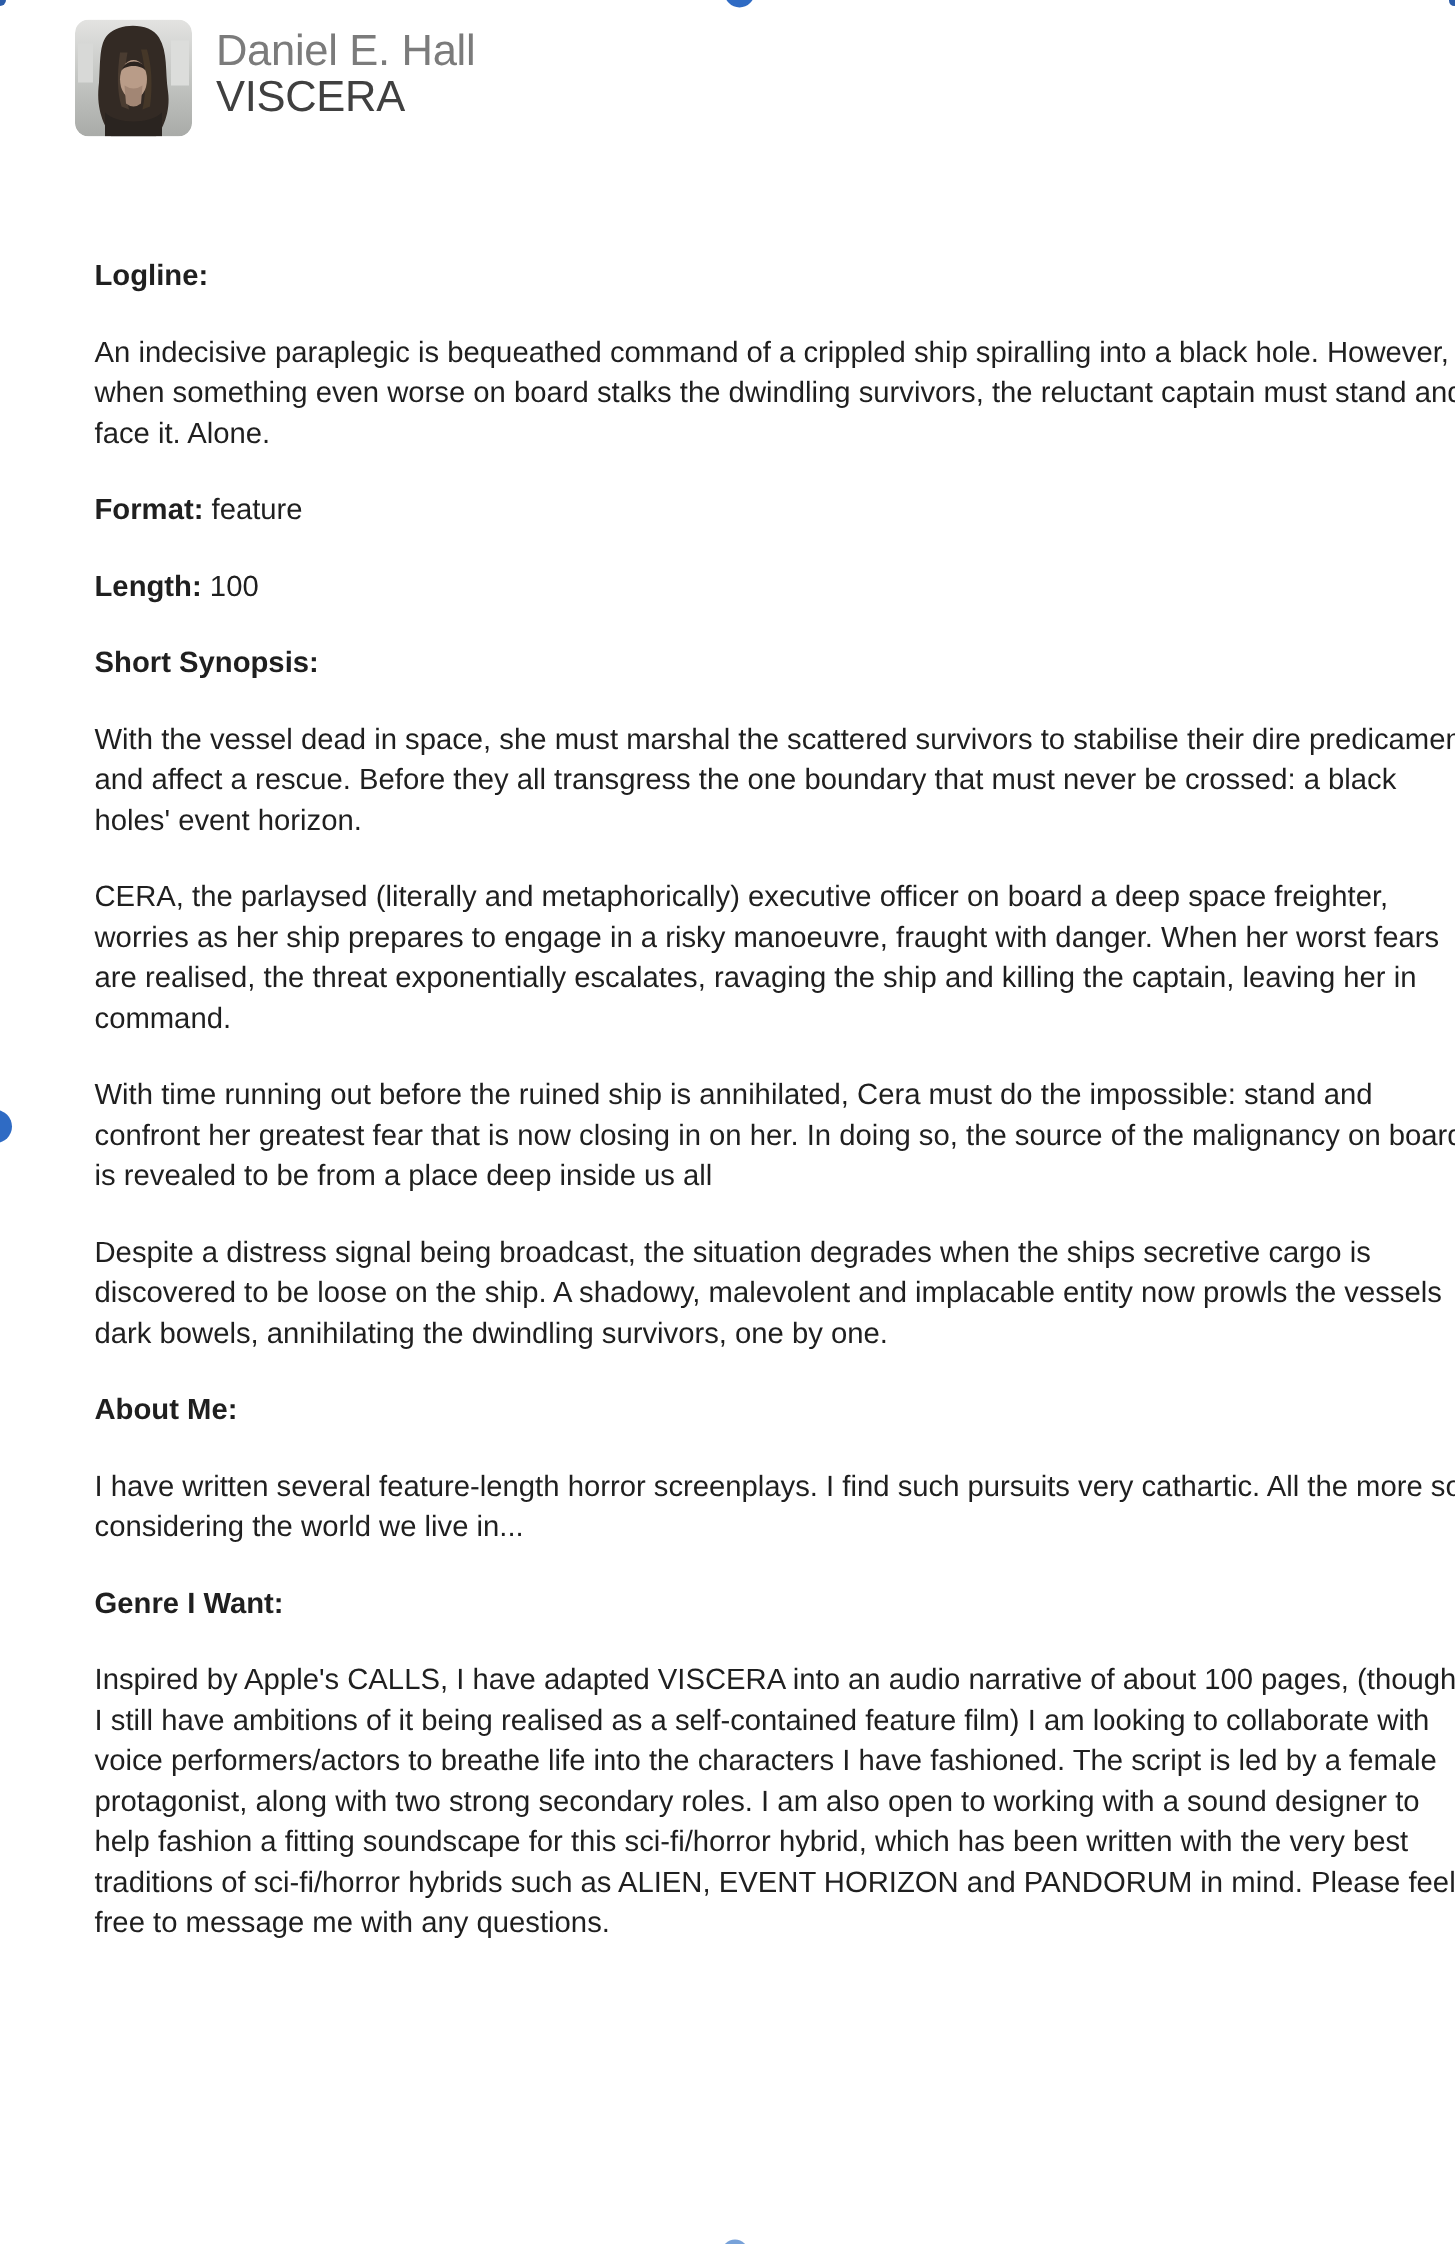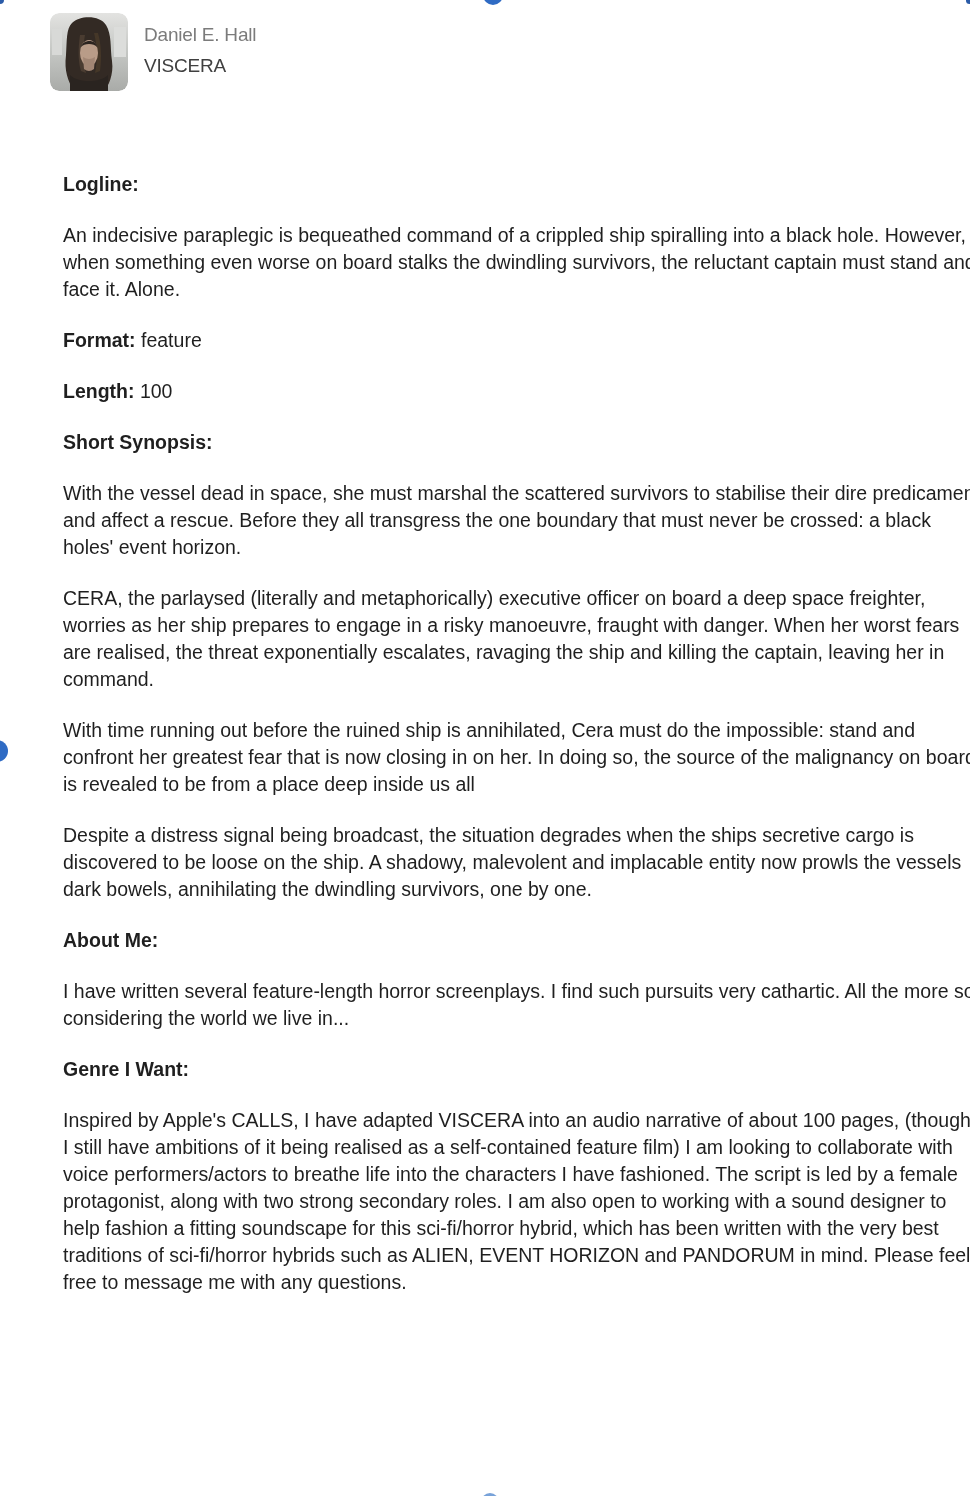--- a/index.html
+++ b/index.html
@@ -24,21 +24,21 @@
     width: 78px;
     height: 78px;
     border-radius: 9px;
     overflow: hidden;
     flex: 0 0 auto;
     display: block;
   }
   .name-block {
     margin-left: 16px;
     padding-top: 6px;
-    font-size: 19px;
+    font-size: 29px;
     line-height: 31px;
     letter-spacing: -0.2px;
   }
   .person-name { color: #7b7b7b; }
   .project-name { color: #404040; }
 
   
   .content {
     margin: 80px 0 0 63px;
     width: 917px;

